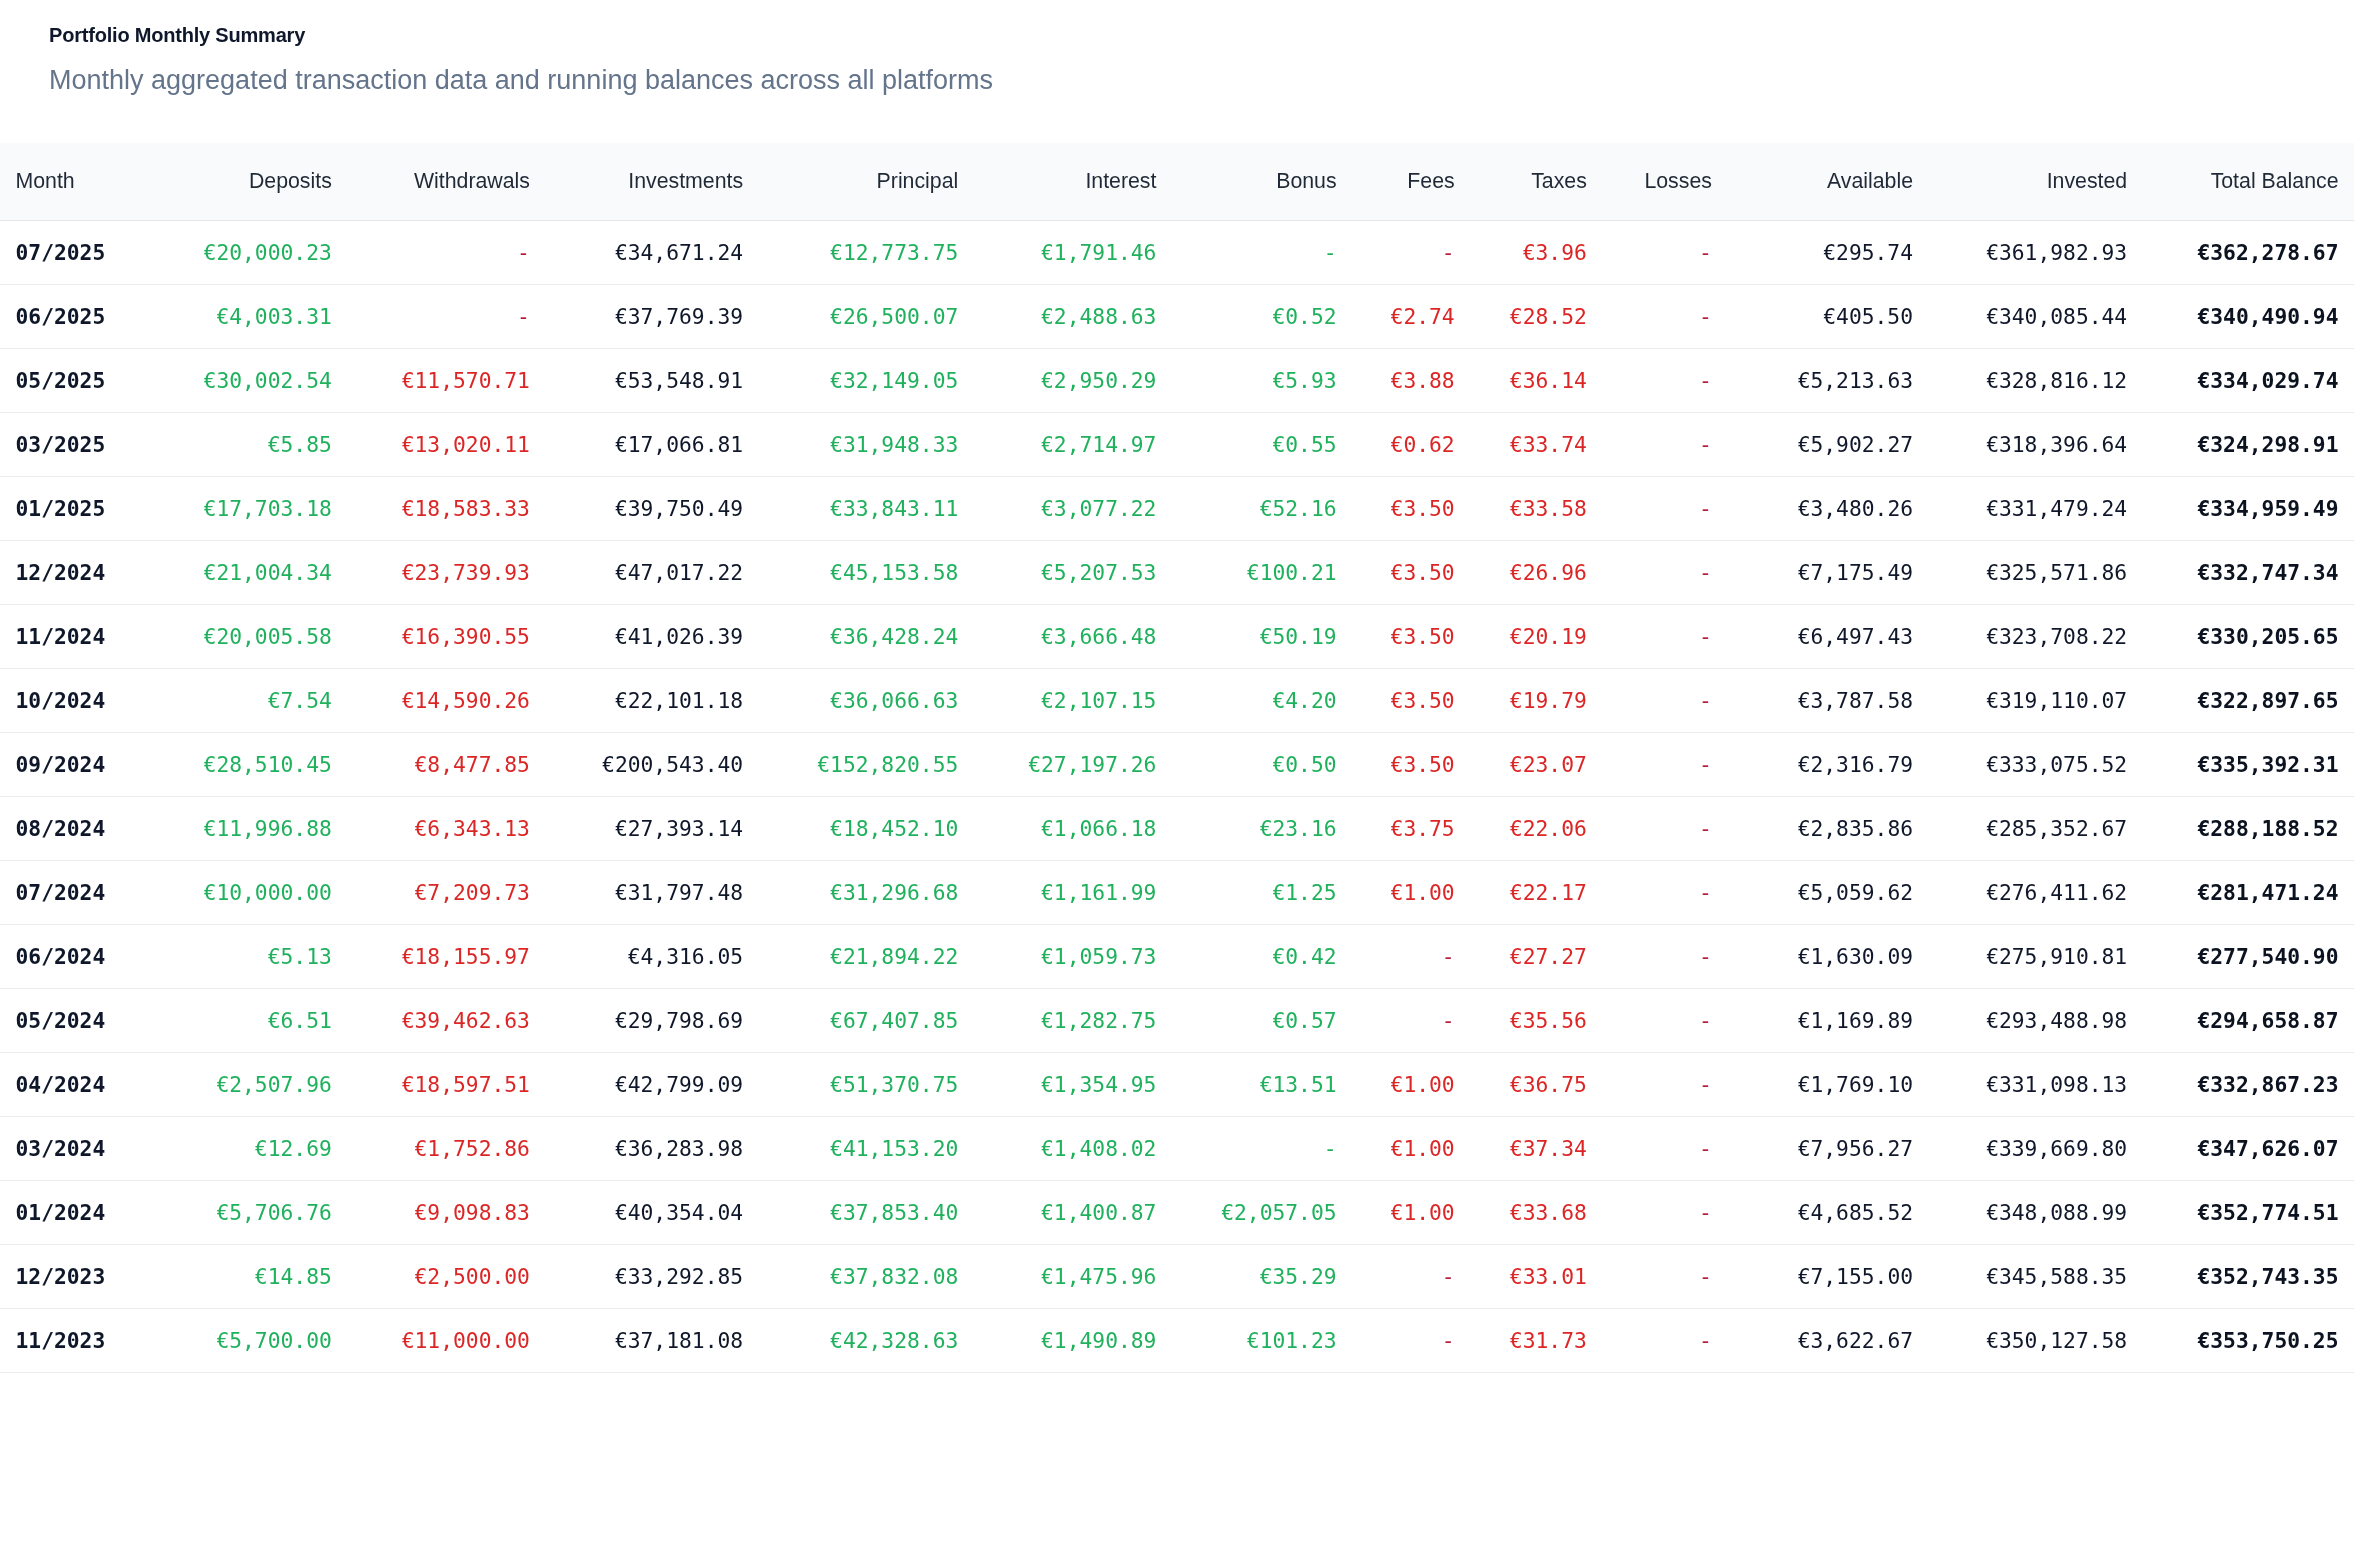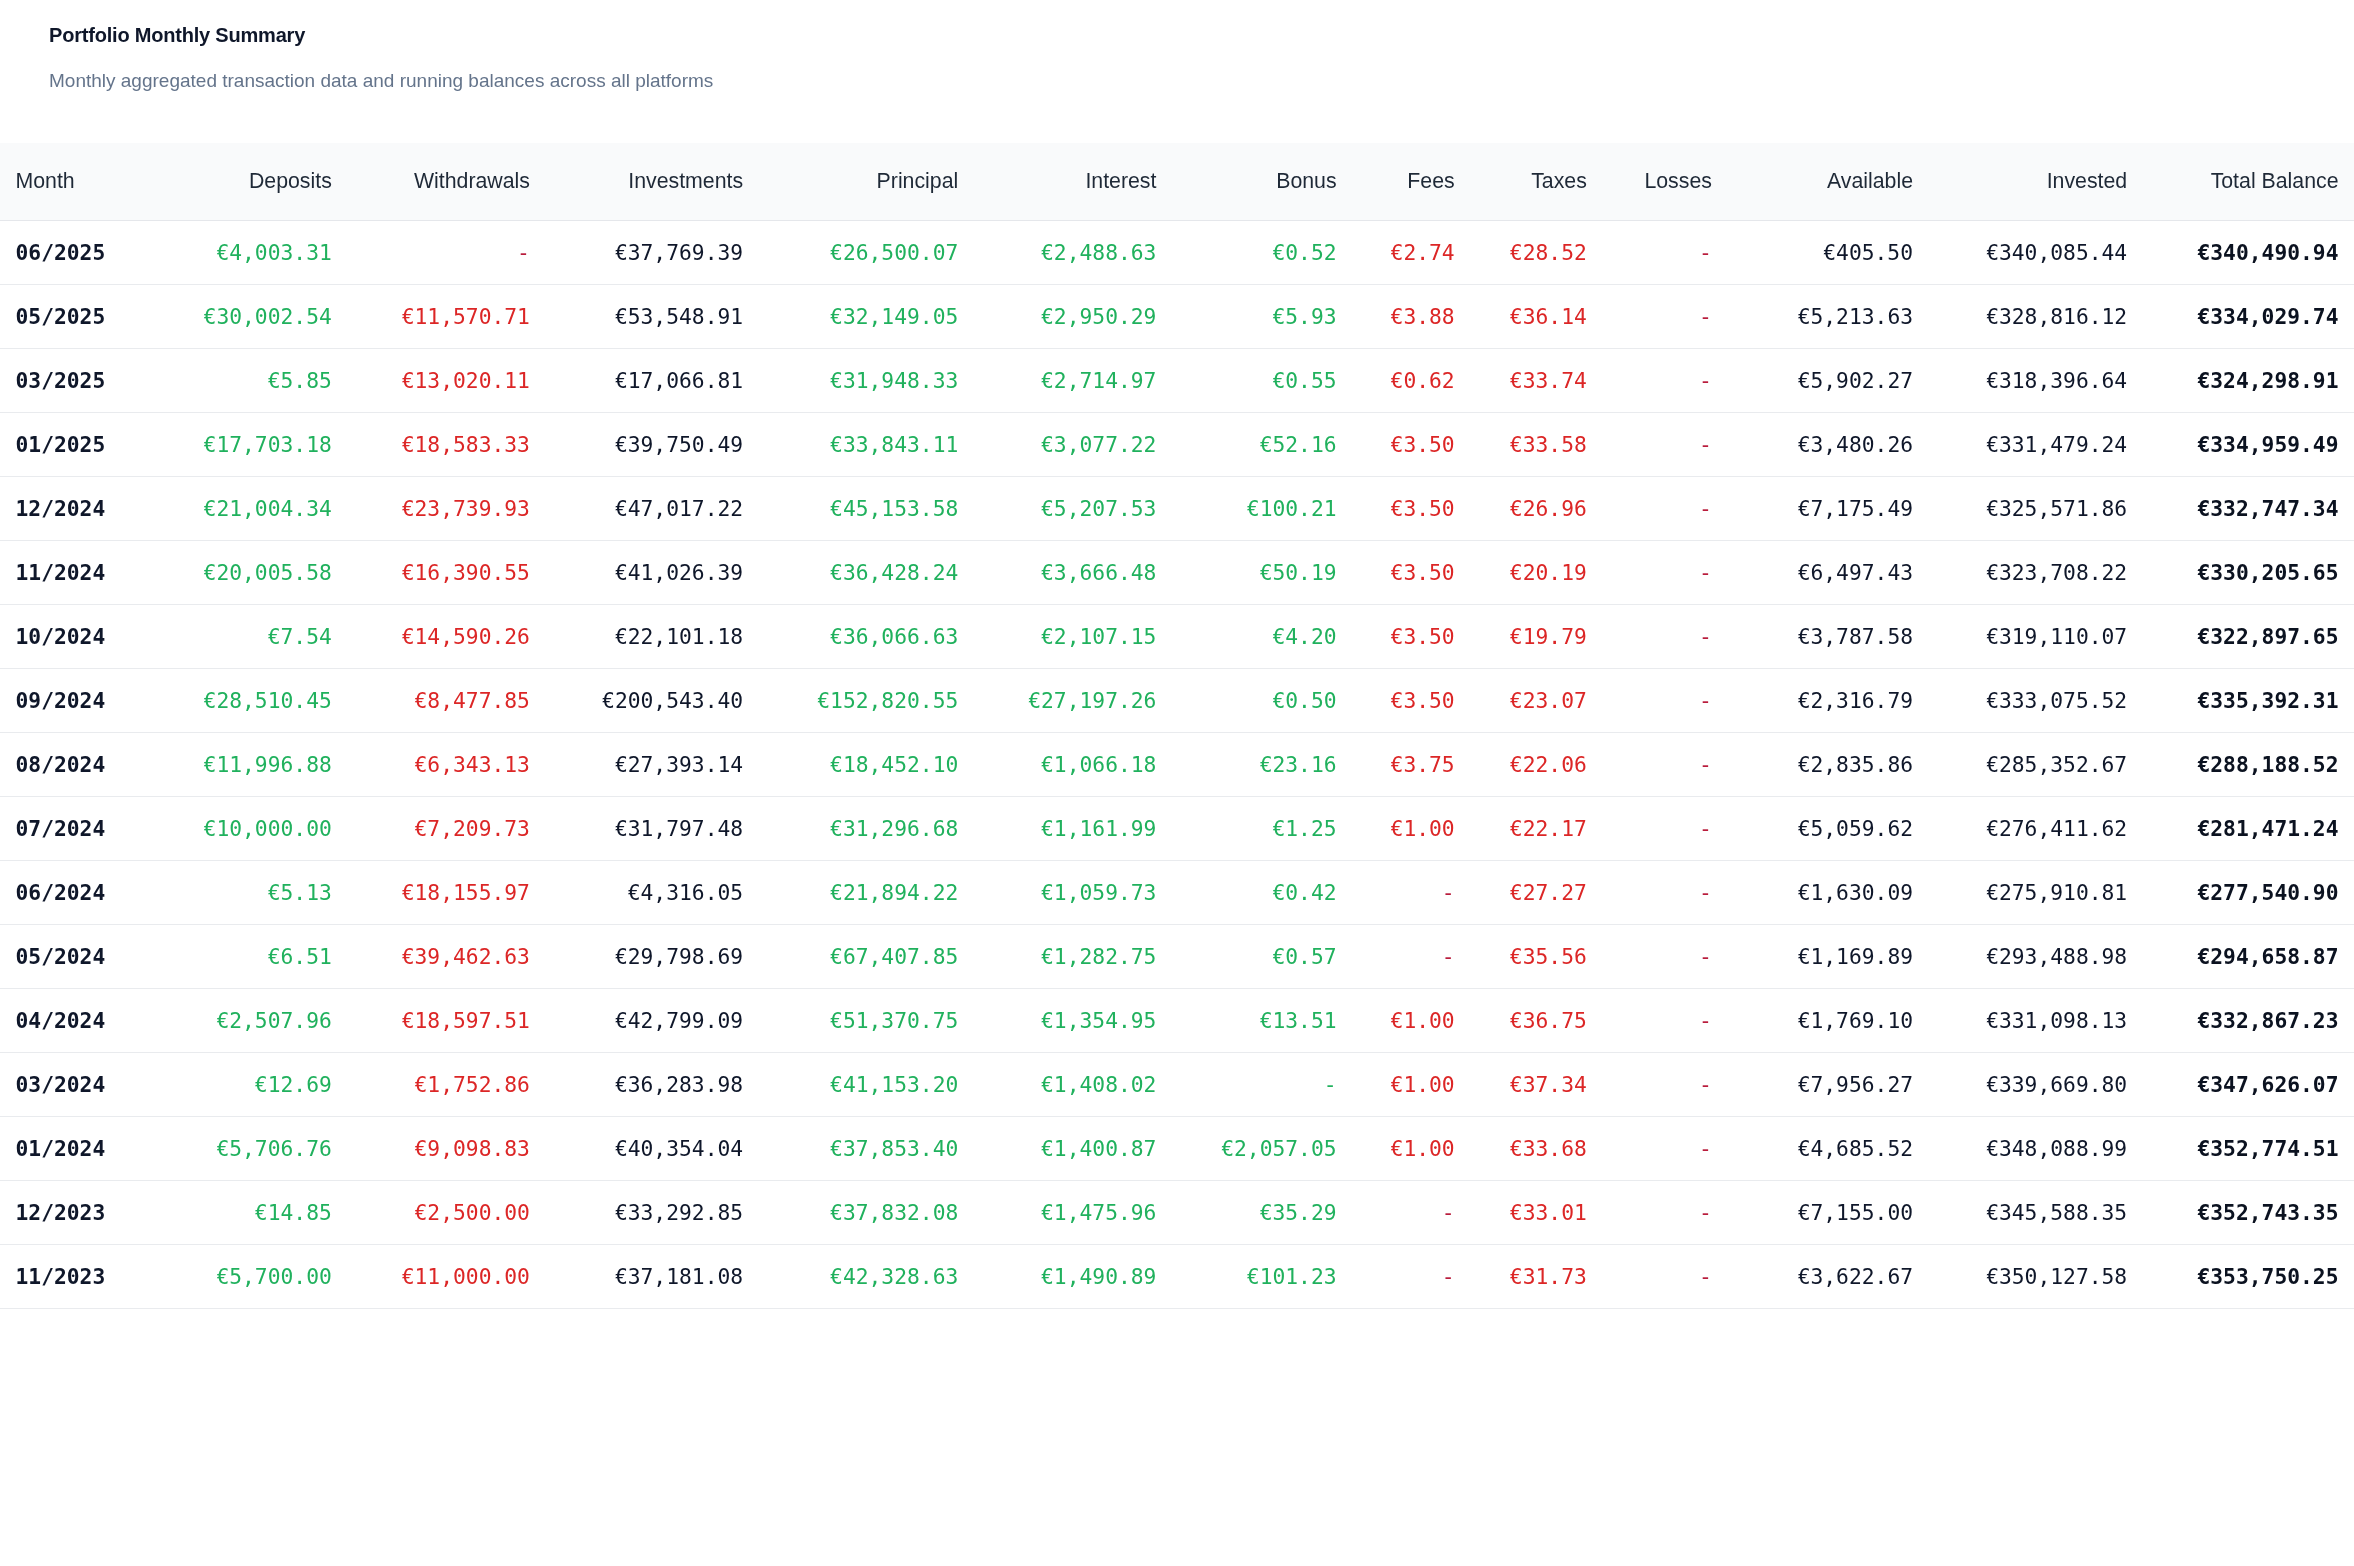--- a/index.html
+++ b/index.html
@@ -17,21 +17,21 @@
   .page-title {
     margin: 0;
     font-size: 20px;
     line-height: 33px;
     font-weight: 700;
     color: #0f172a;
     letter-spacing: -0.2px;
   }
   .page-subtitle {
     margin: 13.6px 0 0 0;
-    font-size: 19px;
+    font-size: 27px;
     line-height: 29px;
     font-weight: 400;
     color: #64748b;
   }
   table.summary {
     width: 2354px;
     table-layout: fixed;
     border-collapse: separate;
     border-spacing: 0;
   }
@@ -101,20 +101,35 @@
         <th class="align-right">Fees</th>
         <th class="align-right">Taxes</th>
         <th class="align-right">Losses</th>
         <th class="align-right">Available</th>
         <th class="align-right">Invested</th>
         <th class="align-right">Total Balance</th>
       </tr>
   </thead>
   <tbody>
       <tr>
+        <td class="align-left cell-month">07/2025</td>
+        <td class="align-right cell-green">€20,000.23</td>
+        <td class="align-right dash-red">-</td>
+        <td class="align-right cell-plain">€34,671.24</td>
+        <td class="align-right cell-green">€12,773.75</td>
+        <td class="align-right cell-green">€1,791.46</td>
+        <td class="align-right cell-green">-</td>
+        <td class="align-right dash-red">-</td>
+        <td class="align-right cell-red">€3.96</td>
+        <td class="align-right dash-red">-</td>
+        <td class="align-right cell-plain">€295.74</td>
+        <td class="align-right cell-plain">€361,982.93</td>
+        <td class="align-right cell-bold">€362,278.67</td>
+      </tr>
+      <tr>
         <td class="align-left cell-month">06/2025</td>
         <td class="align-right cell-green">€4,003.31</td>
         <td class="align-right dash-red">-</td>
         <td class="align-right cell-plain">€37,769.39</td>
         <td class="align-right cell-green">€26,500.07</td>
         <td class="align-right cell-green">€2,488.63</td>
         <td class="align-right cell-green">€0.52</td>
         <td class="align-right cell-red">€2.74</td>
         <td class="align-right cell-red">€28.52</td>
         <td class="align-right dash-red">-</td>

